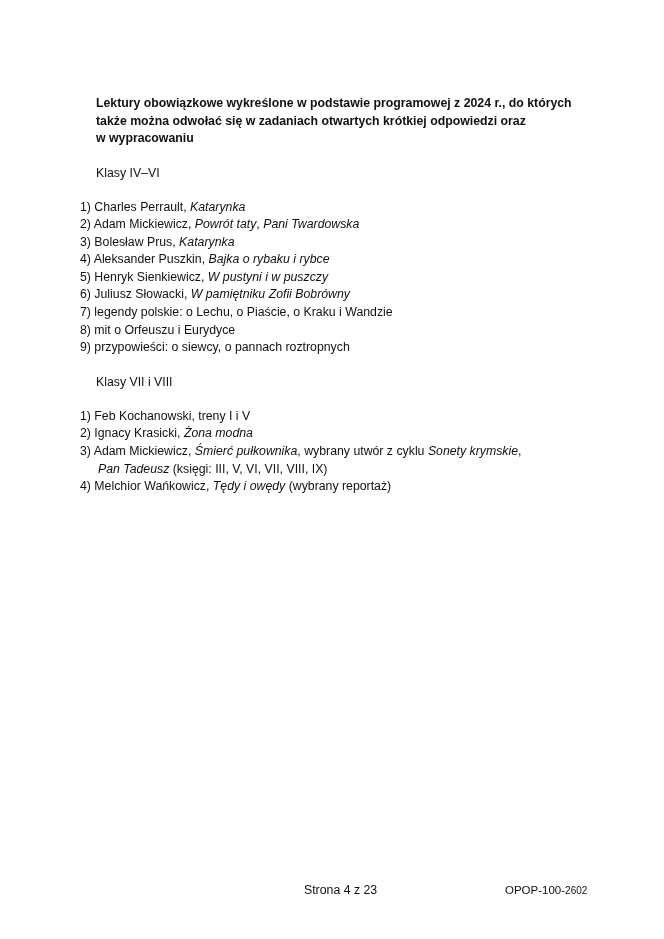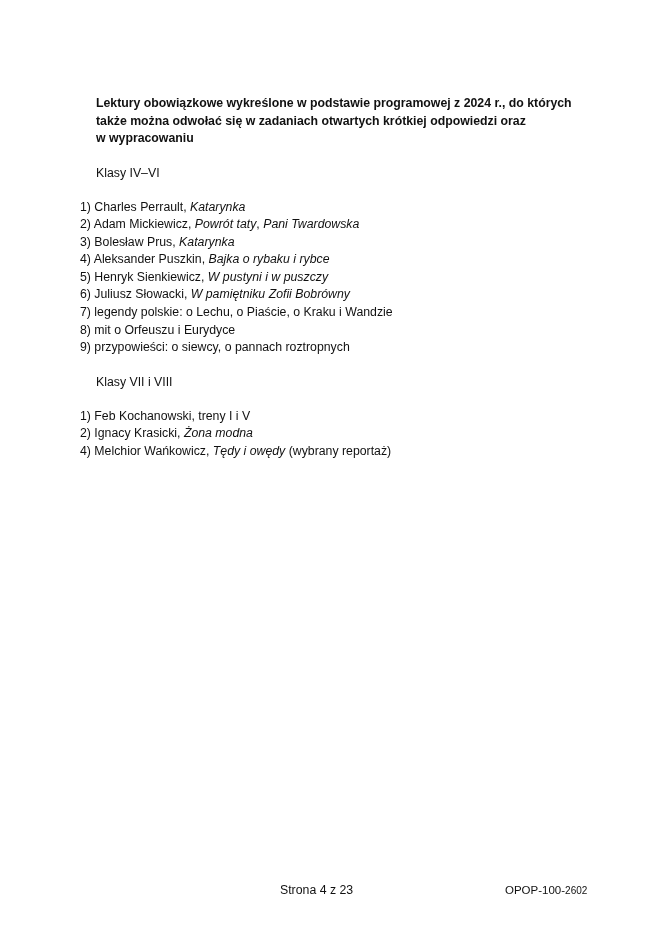--- a/index.html
+++ b/index.html
@@ -10,21 +10,21 @@
     }
     .page-body { position: absolute; left: 80px; top: 79px; width: 520px; }
     .heading { font-weight: bold; line-height: 17.5px; margin: 16px; }
     .heading-line { display: block; }
     .section { margin-top: 15px; }
     .section-title { font-weight: normal; line-height: 19px; margin: 16px; }
     .list { margin: 0; padding: 0; list-style: none; }
     .list li { line-height: 17.6px; }
     .cont { display: block; padding-left: 18px; }
     i { font-style: italic; }
-    .footer-page { position: absolute; left: 280px; top: 883px; font-size: 12.3px; }
+    .footer-page { position: absolute; left: 304px; top: 883px; font-size: 12.3px; }
     .footer-code { position: absolute; left: 505px; top: 884px; font-size: 11.5px; }
     .footer-code .small { font-size: 10px; }
   </style>
 </head>
 <body>
 
 <div class="page-body">
   <p class="heading">
     <span class="heading-line">Lektury obowiązkowe wykreślone w podstawie programowej z 2024 r., do których</span>
     <span class="heading-line">także można odwołać się w zadaniach otwartych krótkiej odpowiedzi oraz</span>
@@ -43,20 +43,21 @@
           <li><span>7)</span> <span>legendy polskie: o Lechu, o Piaście, o Kraku i Wandzie</span></li>
           <li><span>8)</span> <span>mit o Orfeuszu i Eurydyce</span></li>
           <li><span>9)</span> <span>przypowieści: o siewcy, o pannach roztropnych</span></li>
         </ul>
       </div>
       <div class="section">
         <p class="section-title">Klasy VII i VIII</p>
         <ul class="list">
           <li><span>1)</span> <span>Feb Kochanowski, treny I i V</span></li>
           <li><span>2)</span> <span>Ignacy Krasicki, </span><i>Żona modna</i></li>
+          <li><span>3)</span> <span>Adam Mickiewicz, </span><i>Śmierć pułkownika</i><span>, wybrany utwór z cyklu </span><i>Sonety krymskie</i><span>,</span><span class="cont"><i>Pan Tadeusz</i><span> (księgi: III, V, VI, VII, VIII, IX)</span></span></li>
           <li><span>4)</span> <span>Melchior Wańkowicz, </span><i>Tędy i owędy</i><span> (wybrany reportaż)</span></li>
         </ul>
       </div>
     </div>
 </div>
 
 <div class="footer-page">Strona 4 z 23</div>
 <div class="footer-code"><span>OPOP-100-</span><span class="small">2602</span></div>
 
 </body></html>

